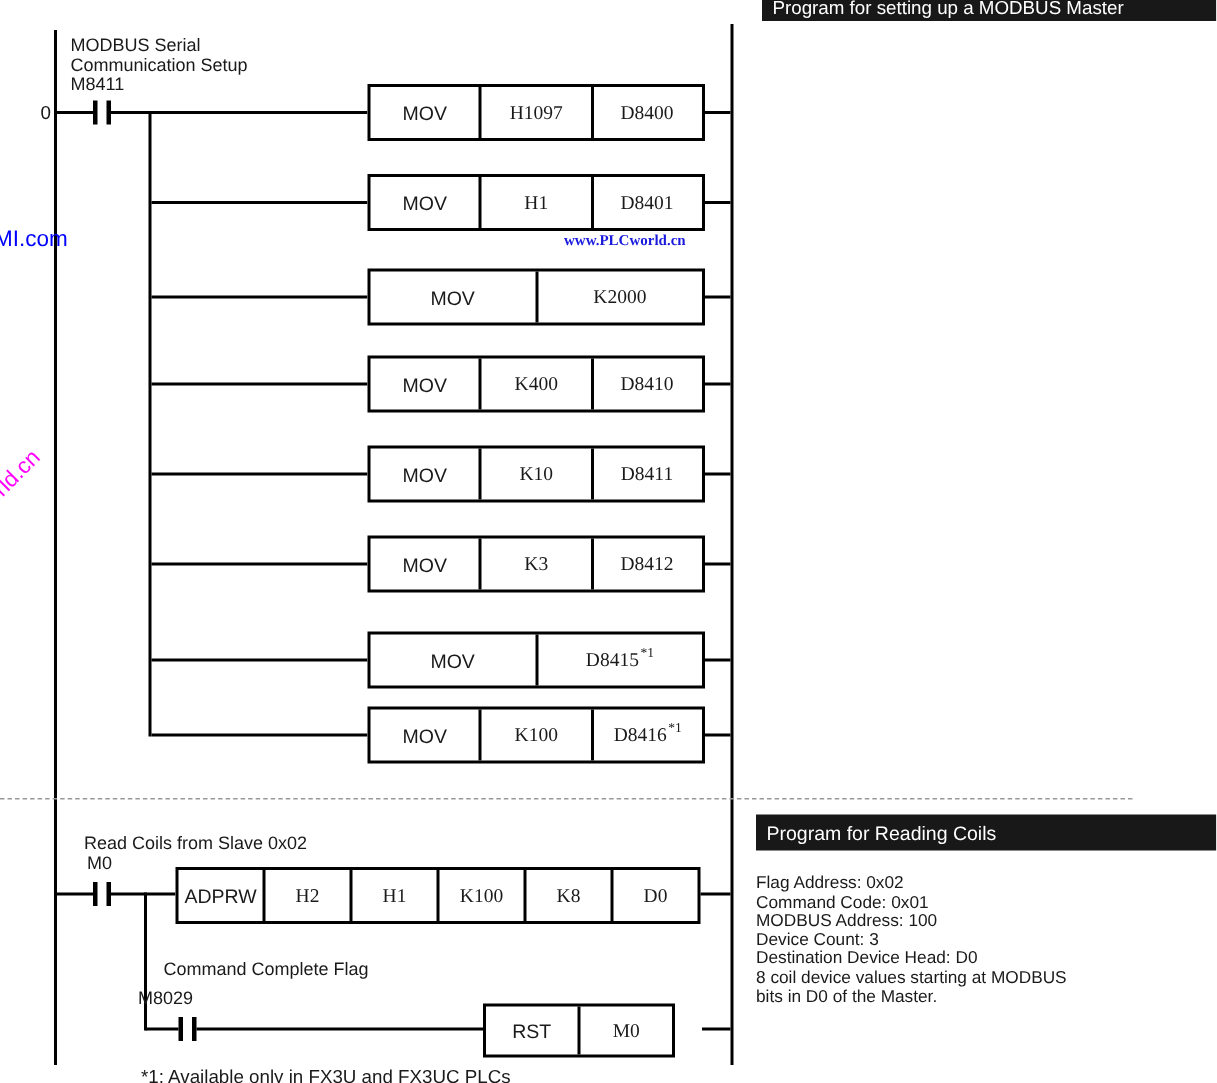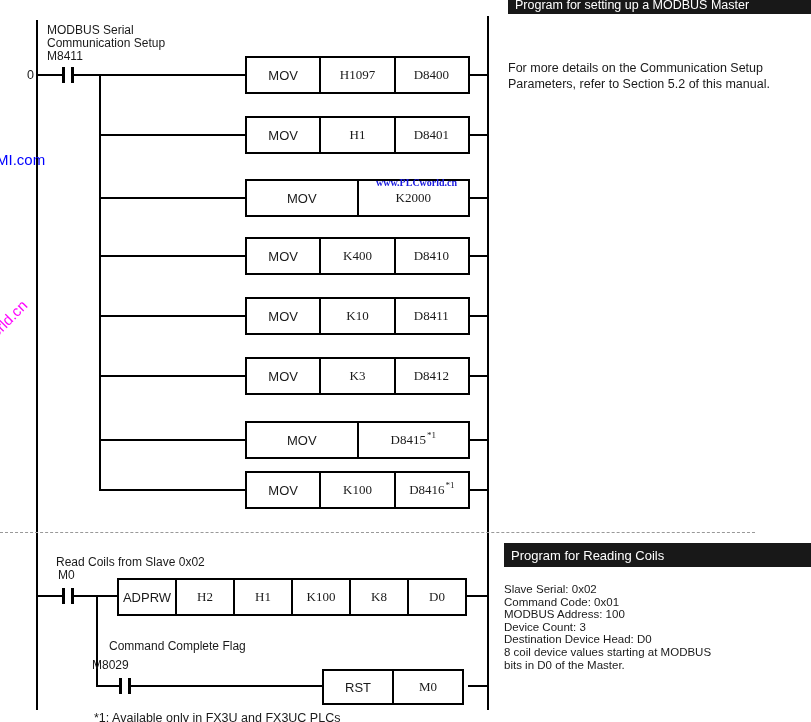--- a/index.html
+++ b/index.html
@@ -10,21 +10,21 @@
   .v{position:absolute;width:2px;background:#000;}
   .cbar{position:absolute;width:3px;height:16px;background:#000;}
   
   .blk{position:absolute;left:245px;width:225px;height:38px;border:2px solid #000;
        box-sizing:border-box;display:flex;background:#fff;}
   .cell{flex:1;display:flex;align-items:center;justify-content:center;font-size:13px;}
   .bl{border-left:2px solid #000;font-family:Liberation Serif, serif;}
   .sup{font-size:9px;position:relative;top:-5px;margin-left:1px;}
   .adprw{position:absolute;left:117px;top:578px;width:350px;height:38px;border:2px solid #000;
          box-sizing:border-box;display:flex;background:#fff;}
-  .rst{position:absolute;left:322px;top:669px;width:142px;height:36px;border:2px solid #000;
+  .rst{position:absolute;left:322px;top:669px;width:128px;height:36px;border:2px solid #000;
        box-sizing:border-box;display:flex;background:#fff;}
   
   .lbl{position:absolute;font-size:12px;line-height:13px;white-space:nowrap;}
   .rnum{position:absolute;left:18px;width:16px;text-align:right;font-size:12.5px;}
   
   .hdrbar{position:absolute;background:#181818;color:#ffffff;font-size:12.5px;
           display:flex;align-items:center;padding-left:7px;box-sizing:border-box;white-space:nowrap;}
   .note{position:absolute;font-size:12.5px;line-height:15.5px;white-space:nowrap;}
   .note2{position:absolute;font-size:11.5px;line-height:12.6px;white-space:nowrap;}
   .sep{position:absolute;left:0;top:532px;width:755px;border-top:1px dashed #999;}
@@ -164,33 +164,29 @@
 
   <div class="rst">
     <div class="cell">RST</div>
     <div class="cell bl">M0</div>
   </div>
   <div class="h" style="left:468px;top:685px;width:19px;"></div>
 
   <div class="foot">*1: Available only in FX3U and FX3UC PLCs</div>
 
   <div class="hdrbar" style="left:508px;top:-5px;width:303px;height:19px;">Program for setting up a MODBUS Master</div>
-  <div class="note" style="left:508px;top:61px;">
-    <div>For more details on the Communication Setup</div>
-    <div>Parameters, refer to Section 5.2 of this manual.</div>
-  </div>
 
   <div class="hdrbar" style="left:504px;top:543px;width:307px;height:24px;font-size:13px;">Program for Reading Coils</div>
   <div class="note2" style="left:504px;top:583px;">
-    <div>Slave Serial: 0x02</div>
+    <div>Flag Address: 0x02</div>
     <div>Command Code: 0x01</div>
     <div>MODBUS Address: 100</div>
     <div>Device Count: 3</div>
     <div>Destination Device Head: D0</div>
     <div>8 coil device values starting at MODBUS</div>
     <div>bits in D0 of the Master.</div>
   </div>
 
   <div class="wm1" style="color:#0000ff;">MI.com</div>
   <div class="wm2" style="color:#ff00ff;">orld.cn</div>
-  <div class="wm3" style="color:#1a1add;margin-top:22px;">www.PLCworld.cn</div>
+  <div class="wm3" style="color:#1a1add;">www.PLCworld.cn</div>
 
 </div>
 
 </body></html>

